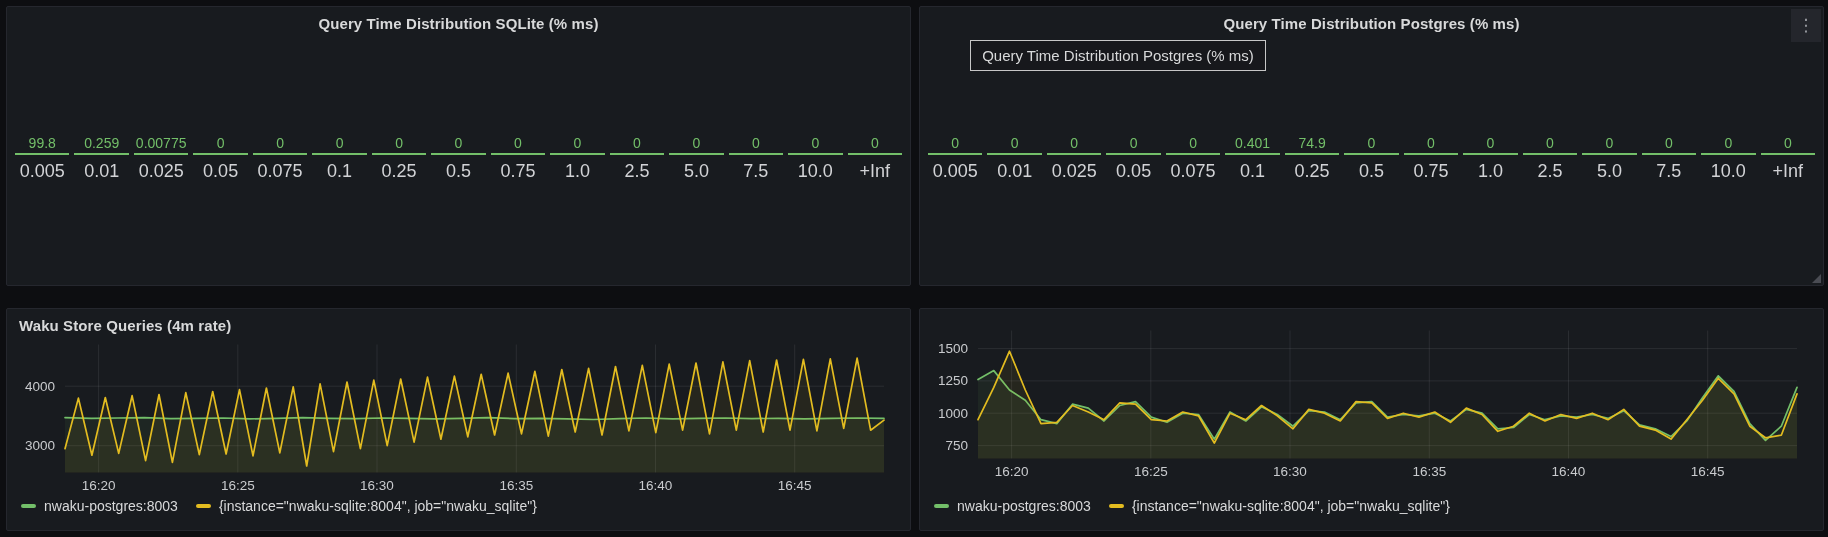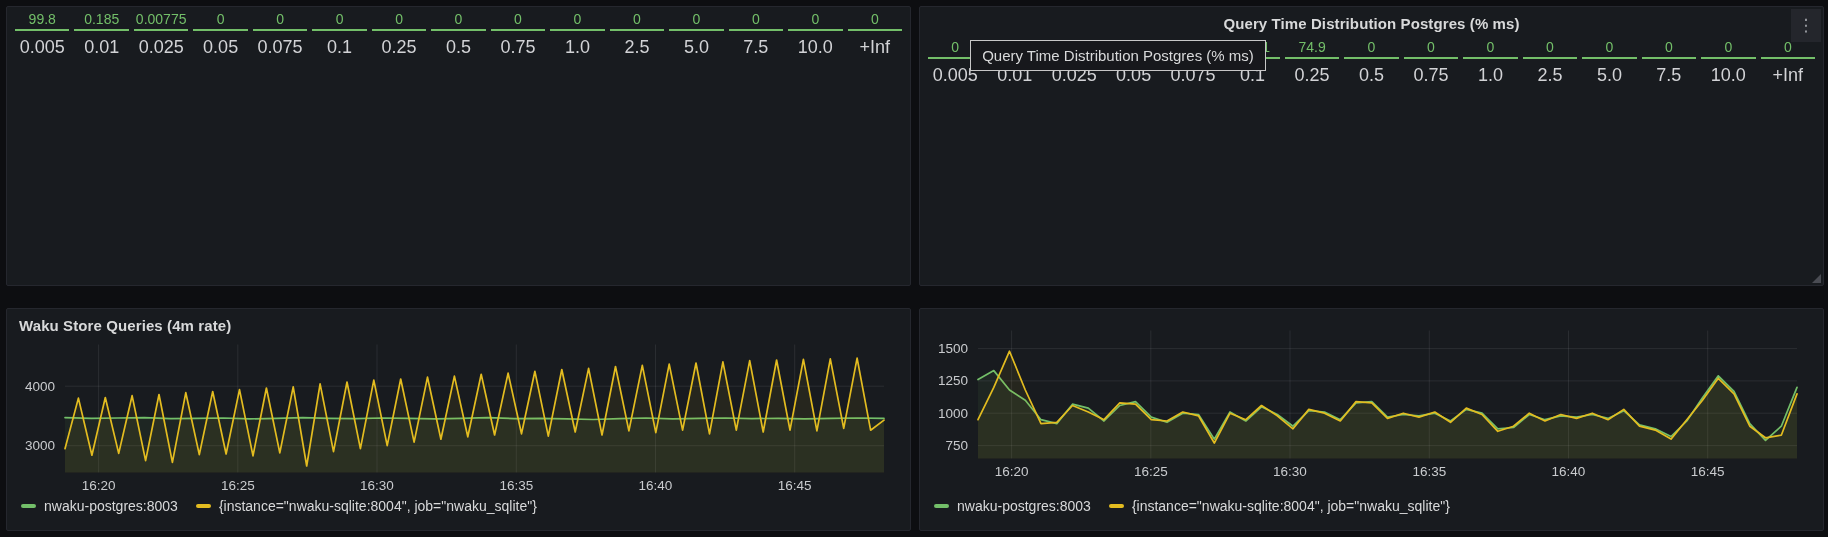--- a/index.html
+++ b/index.html
@@ -3,21 +3,21 @@
 <meta charset="utf-8">
 <style>
   html,body{margin:0;padding:0;background:#0d0e11;}
   body{width:1828px;height:537px;font-family:"Liberation Sans",sans-serif;overflow:hidden;}
   .dashboard{display:grid;grid-template-columns:905px 905px;grid-template-rows:280px 223px;gap:22px 8px;padding:6px;}
   .panel{position:relative;background:#181b1f;border:1px solid #25272e;border-radius:2px;display:flex;flex-direction:column;box-sizing:border-box;}
   .panel-header{display:flex;align-items:center;justify-content:center;padding:8px 12px 3px;flex:0 0 auto;}
   .panel-header.left{justify-content:flex-start;}
   .panel-title{margin:0;font-size:15px;font-weight:600;color:#d8d9da;letter-spacing:.1px;cursor:pointer;white-space:nowrap;}
   
-  .bargauge{flex:1;display:flex;gap:5px;padding:2px 8px 6px;align-items:flex-start;}
+  .bargauge{flex:1;display:flex;gap:5px;padding:2px 8px 6px;align-items:center;}
   .bg-col{flex:1;display:flex;flex-direction:column;min-width:0;}
   .bg-val{height:20px;line-height:20px;text-align:center;font-size:14px;color:#73bf69;white-space:nowrap;}
   .bg-bar{flex:1;position:relative;background:#22252b;margin-top:2px;}
   .bg-fill{position:absolute;left:0;right:0;bottom:0;background:#73bf69;min-height:2px;}
   .bg-x{padding:6px 0 2px;text-align:center;font-size:18px;color:#d2d3d6;white-space:nowrap;}
   
   .tooltip{position:absolute;left:50px;top:33px;width:294px;height:29px;background:#17181c;border:1px solid #c7c7c7;color:#d8d9da;font-size:15px;display:flex;align-items:center;justify-content:center;z-index:6;white-space:nowrap;pointer-events:none;}
   
   .kebab{position:absolute;top:2px;right:2px;width:30px;height:33px;background:#24262c;color:#9fa2a7;display:flex;align-items:center;justify-content:center;font-size:17px;cursor:pointer;z-index:4;}
   .resize-handle{position:absolute;bottom:2px;right:2px;width:0;height:0;border-left:9px solid transparent;border-bottom:9px solid rgba(204,204,220,.28);cursor:nwse-resize;z-index:4;}
@@ -26,30 +26,33 @@
   .legend{flex:0 0 26px;display:flex;align-items:flex-start;gap:18px;padding:0 14px 6px;overflow:hidden;}
   .legend-item{display:flex;align-items:center;gap:8px;font-size:14px;color:#d8d9da;cursor:pointer;white-space:nowrap;}
   .legend-swatch{width:15px;height:4px;border-radius:2px;flex:0 0 auto;}
 </style>
 </head>
 <body>
 
 <div class="dashboard">
 
   <div class="panel">
+    <div class="panel-header">
+      <h2 class="panel-title">Query Time Distribution SQLite (% ms)</h2>
+    </div>
     <div class="bargauge">
         <div class="bg-col">
           <div class="bg-val">99.8</div>
           <div class="bg-bar">
             <div class="bg-fill" style="height: 99.8%; background: rgb(115, 191, 105);"></div>
           </div>
           <div class="bg-x">0.005</div>
         </div>
         <div class="bg-col">
-          <div class="bg-val">0.185</div>
+          <div class="bg-val">0.259</div>
           <div class="bg-bar">
             <div class="bg-fill" style="height: 0.153%; background: rgb(115, 191, 105);"></div>
           </div>
           <div class="bg-x">0.01</div>
         </div>
         <div class="bg-col">
           <div class="bg-val">0.00775</div>
           <div class="bg-bar">
             <div class="bg-fill" style="height: 0.00775%; background: rgb(115, 191, 105);"></div>
           </div>

